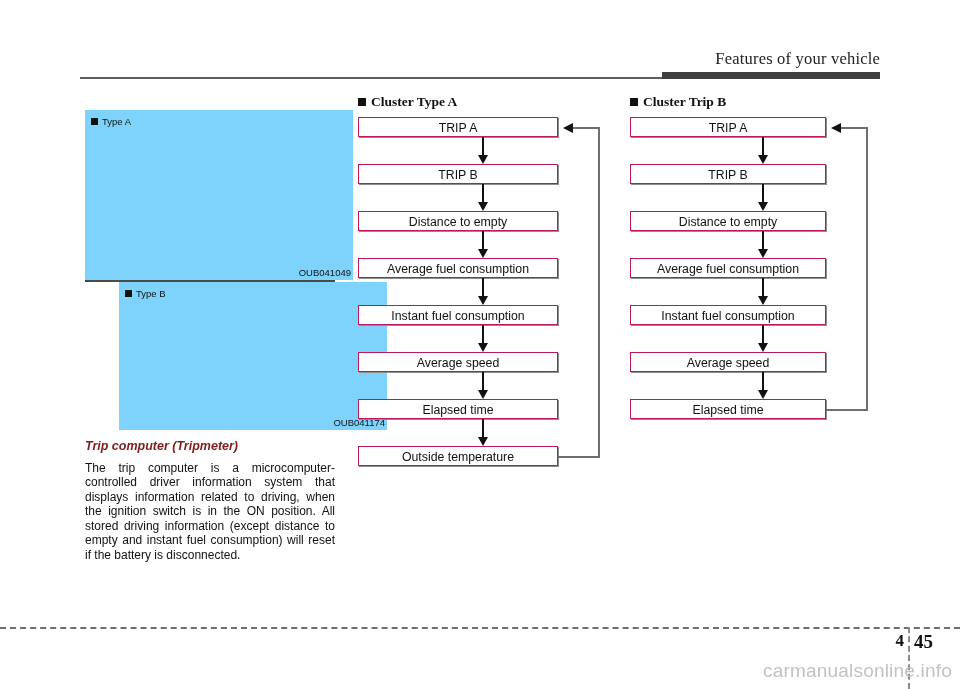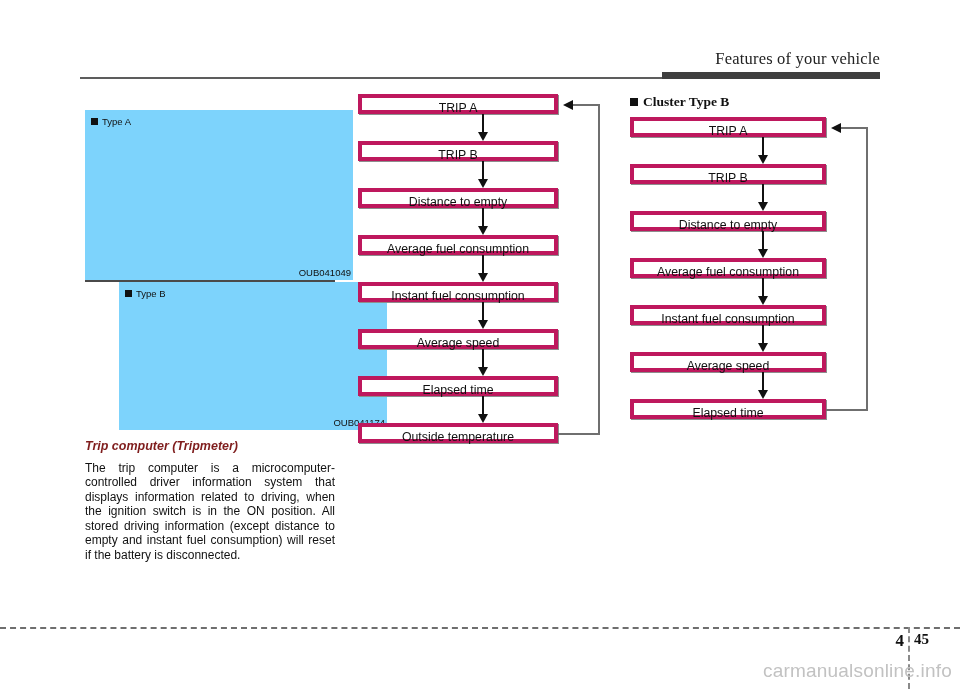--- a/index.html
+++ b/index.html
@@ -137,21 +137,21 @@
     height: 15px;
   }
   .flow-title .sq-bullet { width: 8px; height: 8px; }
 
   .flow-body { position: relative; }
 
   .flow-box {
     position: relative;
     height: 20px;
     background: #ffffff;
-    border: 4px solid #be185d;
+    border: 1px solid #be185d;
     box-shadow: 1px 1px 0 0 #8d8d8d;
     font-size: 12.3px;
     line-height: 20px;
     text-align: center;
     color: #111;
     box-sizing: border-box;
     margin-bottom: 0;
   }
 
   .flow-gap {
@@ -232,21 +232,21 @@
     font-weight: bold;
     font-size: 17px;
     color: #111;
   }
   #page-number {
     position: absolute;
     left: 914px;
     top: 631px;
     font-family: "Liberation Serif", serif;
     font-weight: bold;
-    font-size: 15px;
+    font-size: 19px;
     color: #111;
   }
   #watermark {
     position: absolute;
     right: 8px;
     top: 660px;
     font-size: 19px;
     color: #c2c2c2;
     letter-spacing: 0.2px;
     white-space: nowrap;
@@ -287,20 +287,24 @@
     </div>
 
     <div id="body-heading">
       <div>Trip computer (Tripmeter)</div>
     </div>
 
     <div id="body-text">The trip computer is a microcomputer-controlled driver information system that displays information related to driving, when the ignition switch is in the ON position. All stored driving information (except distance to empty and instant fuel consumption) will reset if the battery is disconnected.</div>
   </div>
 
   <div class="flow-col" id="col-mid">
+    <div class="flow-title">
+      <span class="sq-bullet"></span>
+      <span>Cluster Type A</span>
+    </div>
     <div class="flow-body" id="flow-a-body">
         <div class="flow-box" style="width: 200px;">TRIP A</div>
         <div class="flow-gap">
           <div class="shaft"></div>
           <div class="head"></div>
         </div>
         <div class="flow-box" style="width: 200px;">TRIP B</div>
         <div class="flow-gap">
           <div class="shaft"></div>
           <div class="head"></div>
@@ -336,21 +340,21 @@
           <div class="v" style="left: 240px; top: 10px; height: 331px;"></div>
           <div class="h-top" style="left: 214px; top: 10px; width: 28px;"></div>
           <div class="arrowhead" style="left: 205px; top: 6px;"></div>
         </div>
       </div>
   </div>
 
   <div class="flow-col" id="col-right">
     <div class="flow-title">
       <span class="sq-bullet"></span>
-      <span>Cluster Type B</span>
+      <span>Cluster Trip B</span>
     </div>
     <div class="flow-body" id="flow-b-body">
         <div class="flow-box" style="width: 196px;">TRIP A</div>
         <div class="flow-gap">
           <div class="shaft"></div>
           <div class="head"></div>
         </div>
         <div class="flow-box" style="width: 196px;">TRIP B</div>
         <div class="flow-gap">
           <div class="shaft"></div>

